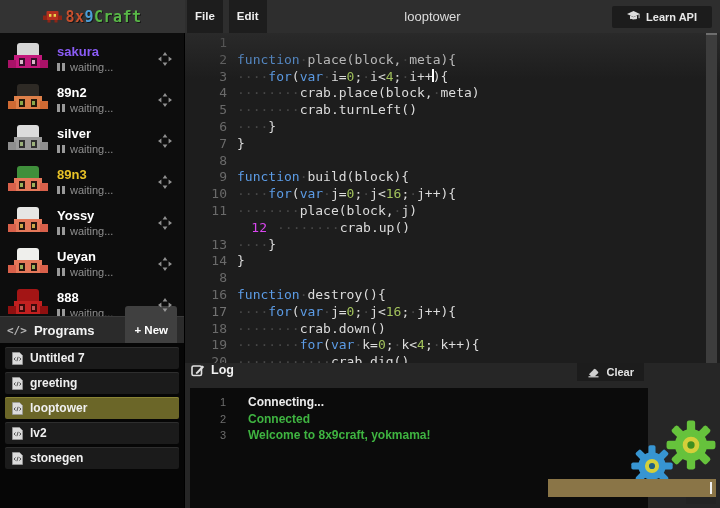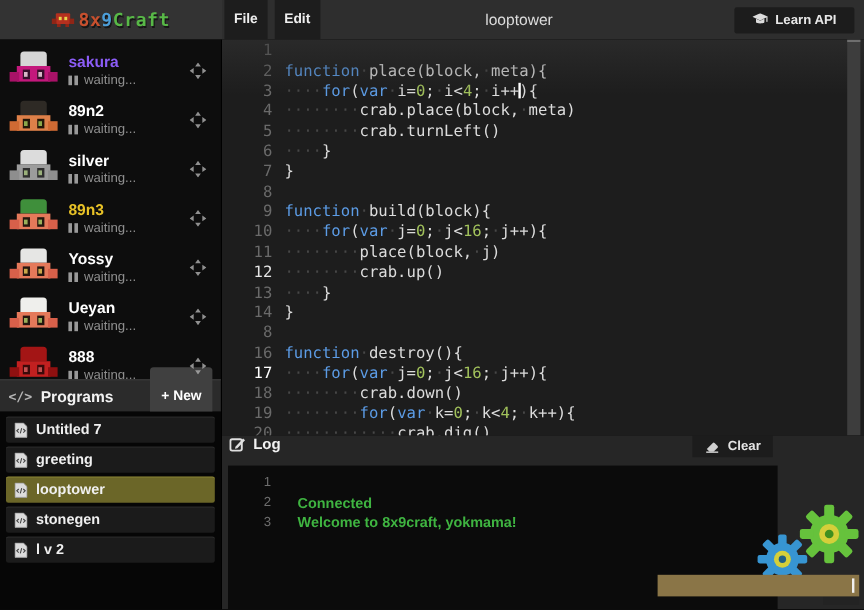--- a/index.html
+++ b/index.html
@@ -362,36 +362,36 @@
   </div>
 
   <div class="program-row selected">
     <svg width="11" height="13" viewBox="0 0 11 13">
       <path d="M0.5 0.5 H7.5 L10.5 3.5 V12.5 H0.5 Z" fill="#dcdcdc" stroke="#9a9a9a" stroke-width="0.8"></path>
       <path d="M3.6 5.5 L2 7 L3.6 8.5 M7.4 5.5 L9 7 L7.4 8.5 M6.1 4.8 L4.9 9.2" stroke="#444" stroke-width="0.9" fill="none"></path>
     </svg>
     <span class="pr-label">looptower</span>
   </div>
 
-
   <div class="program-row">
     <svg width="11" height="13" viewBox="0 0 11 13">
       <path d="M0.5 0.5 H7.5 L10.5 3.5 V12.5 H0.5 Z" fill="#dcdcdc" stroke="#9a9a9a" stroke-width="0.8"></path>
       <path d="M3.6 5.5 L2 7 L3.6 8.5 M7.4 5.5 L9 7 L7.4 8.5 M6.1 4.8 L4.9 9.2" stroke="#444" stroke-width="0.9" fill="none"></path>
     </svg>
-    <span class="pr-label">stonegen</span>
+    <span class="pr-label">lv2</span>
   </div>
 
   <div class="program-row">
     <svg width="11" height="13" viewBox="0 0 11 13">
       <path d="M0.5 0.5 H7.5 L10.5 3.5 V12.5 H0.5 Z" fill="#dcdcdc" stroke="#9a9a9a" stroke-width="0.8"></path>
       <path d="M3.6 5.5 L2 7 L3.6 8.5 M7.4 5.5 L9 7 L7.4 8.5 M6.1 4.8 L4.9 9.2" stroke="#444" stroke-width="0.9" fill="none"></path>
     </svg>
-    <span class="pr-label">l v 2</span>
-  </div>
+    <span class="pr-label">stonegen</span>
+  </div>
+
 </div>
     </div>
 
     <div class="content">
       <div class="editor">
         <div id="code-lines">
   <div class="code-line">
     <span class="gutter" style="color: rgb(106, 106, 106);">1</span>
     <span class="code"></span>
   </div>
@@ -440,21 +440,21 @@
     <span class="gutter" style="color: rgb(106, 106, 106);">10</span>
     <span class="code"><span style="color: rgb(71, 71, 71);">·</span><span style="color: rgb(71, 71, 71);">·</span><span style="color: rgb(71, 71, 71);">·</span><span style="color: rgb(71, 71, 71);">·</span><span style="color: rgb(92, 156, 230);">for</span><span style="color: rgb(220, 220, 220);">(</span><span style="color: rgb(92, 156, 230);">var</span><span style="color: rgb(71, 71, 71);">·</span><span style="color: rgb(220, 220, 220);">j=</span><span style="color: rgb(162, 194, 92);">0</span><span style="color: rgb(220, 220, 220);">;</span><span style="color: rgb(71, 71, 71);">·</span><span style="color: rgb(220, 220, 220);">j&lt;</span><span style="color: rgb(162, 194, 92);">16</span><span style="color: rgb(220, 220, 220);">;</span><span style="color: rgb(71, 71, 71);">·</span><span style="color: rgb(220, 220, 220);">j++){</span></span>
   </div>
 
   <div class="code-line">
     <span class="gutter" style="color: rgb(106, 106, 106);">11</span>
     <span class="code"><span style="color: rgb(71, 71, 71);">·</span><span style="color: rgb(71, 71, 71);">·</span><span style="color: rgb(71, 71, 71);">·</span><span style="color: rgb(71, 71, 71);">·</span><span style="color: rgb(71, 71, 71);">·</span><span style="color: rgb(71, 71, 71);">·</span><span style="color: rgb(71, 71, 71);">·</span><span style="color: rgb(71, 71, 71);">·</span><span style="color: rgb(220, 220, 220);">place(block,</span><span style="color: rgb(71, 71, 71);">·</span><span style="color: rgb(220, 220, 220);">j)</span></span>
   </div>
 
   <div class="code-line">
-    <span class="gutter" style="color: #e5e5e5;">12</span>
+    <span class="gutter" style="color: #d946ef; margin-left: 40px;">12</span>
     <span class="code"><span style="color: rgb(71, 71, 71);">·</span><span style="color: rgb(71, 71, 71);">·</span><span style="color: rgb(71, 71, 71);">·</span><span style="color: rgb(71, 71, 71);">·</span><span style="color: rgb(71, 71, 71);">·</span><span style="color: rgb(71, 71, 71);">·</span><span style="color: rgb(71, 71, 71);">·</span><span style="color: rgb(71, 71, 71);">·</span><span style="color: rgb(220, 220, 220);">crab.up()</span></span>
   </div>
 
   <div class="code-line">
     <span class="gutter" style="color: rgb(106, 106, 106);">13</span>
     <span class="code"><span style="color: rgb(71, 71, 71);">·</span><span style="color: rgb(71, 71, 71);">·</span><span style="color: rgb(71, 71, 71);">·</span><span style="color: rgb(71, 71, 71);">·</span><span style="color: rgb(220, 220, 220);">}</span></span>
   </div>
 
   <div class="code-line">
     <span class="gutter" style="color: rgb(106, 106, 106);">14</span>
@@ -465,21 +465,21 @@
     <span class="gutter" style="color: rgb(106, 106, 106);">8</span>
     <span class="code"></span>
   </div>
 
   <div class="code-line">
     <span class="gutter" style="color: rgb(106, 106, 106);">16</span>
     <span class="code"><span style="color: rgb(92, 156, 230);">function</span><span style="color: rgb(71, 71, 71);">·</span><span style="color: rgb(220, 220, 220);">destroy(){</span></span>
   </div>
 
   <div class="code-line">
-    <span class="gutter" style="color: #ffffff;">17</span>
+    <span class="gutter" style="color: #737373;">17</span>
     <span class="code"><span style="color: rgb(71, 71, 71);">·</span><span style="color: rgb(71, 71, 71);">·</span><span style="color: rgb(71, 71, 71);">·</span><span style="color: rgb(71, 71, 71);">·</span><span style="color: rgb(92, 156, 230);">for</span><span style="color: rgb(220, 220, 220);">(</span><span style="color: rgb(92, 156, 230);">var</span><span style="color: rgb(71, 71, 71);">·</span><span style="color: rgb(220, 220, 220);">j=</span><span style="color: rgb(162, 194, 92);">0</span><span style="color: rgb(220, 220, 220);">;</span><span style="color: rgb(71, 71, 71);">·</span><span style="color: rgb(220, 220, 220);">j&lt;</span><span style="color: rgb(162, 194, 92);">16</span><span style="color: rgb(220, 220, 220);">;</span><span style="color: rgb(71, 71, 71);">·</span><span style="color: rgb(220, 220, 220);">j++){</span></span>
   </div>
 
   <div class="code-line">
     <span class="gutter" style="color: rgb(106, 106, 106);">18</span>
     <span class="code"><span style="color: rgb(71, 71, 71);">·</span><span style="color: rgb(71, 71, 71);">·</span><span style="color: rgb(71, 71, 71);">·</span><span style="color: rgb(71, 71, 71);">·</span><span style="color: rgb(71, 71, 71);">·</span><span style="color: rgb(71, 71, 71);">·</span><span style="color: rgb(71, 71, 71);">·</span><span style="color: rgb(71, 71, 71);">·</span><span style="color: rgb(220, 220, 220);">crab.down()</span></span>
   </div>
 
   <div class="code-line">
     <span class="gutter" style="color: rgb(106, 106, 106);">19</span>
@@ -506,20 +506,21 @@
             <svg width="13" height="12" viewBox="0 0 13 12">
               <path d="M2 8.2 L7 3.2 A1.1 1.1 0 0 1 8.5 3.2 L11 5.7 A1.1 1.1 0 0 1 11 7.2 L7.6 10.5 H4.3 Z" fill="#cfcfcf"></path>
               <rect x="1.5" y="10.2" width="10" height="1.2" fill="#cfcfcf"></rect>
             </svg>
             <span>Clear</span>
           </span>
         </div>
         <div class="log-content" id="log-content">
   <div class="log-row">
     <span class="log-num">1</span>
+    <span class="log-text" style="color: rgb(236, 236, 236);">Connecting...</span>
   </div>
 
   <div class="log-row">
     <span class="log-num">2</span>
     <span class="log-text" style="color: rgb(63, 180, 65);">Connected</span>
   </div>
 
   <div class="log-row">
     <span class="log-num">3</span>
     <span class="log-text" style="color: rgb(63, 180, 65);">Welcome to 8x9craft, yokmama!</span>

